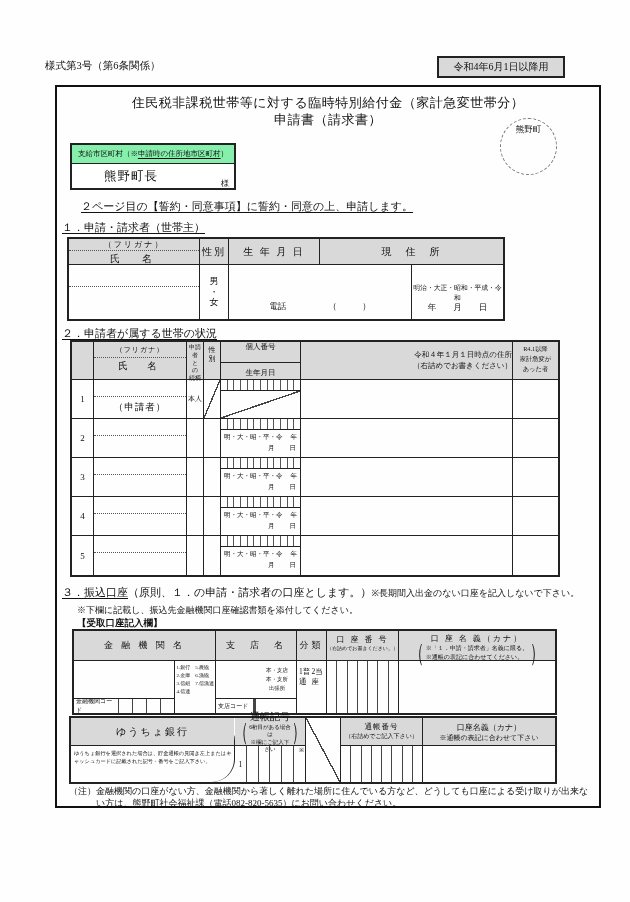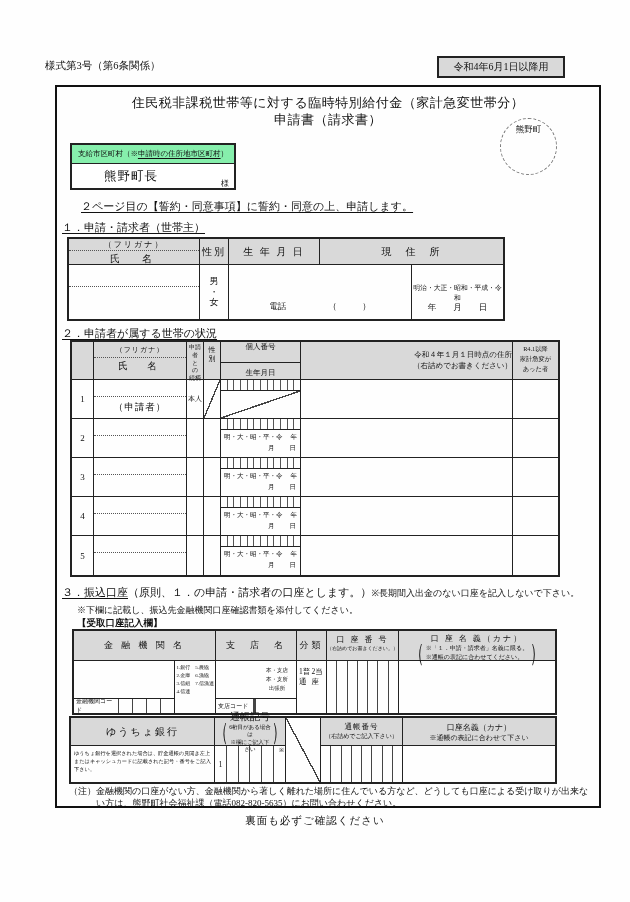--- a/index.html
+++ b/index.html
@@ -122,21 +122,21 @@
   .br-types { position:absolute; right:8px; top:5px; font-size:5.5px; line-height:1.6; text-align:center; }
   .br-strip { height:15px; border-top:1px solid #222; display:flex; }
   .br-strip .code-label { width:38px; }
   .tybody { display:flex; justify-content:space-between; padding:6px 2px; font-size:7.5px; text-align:left; }
   .nobody { height:100%; }
   .nobody .cells, .hobody { height:100%; }
 
   .t4 { position:absolute; left:12px; top:629px; width:488px; border:2px solid #222; display:flex; }
   .t4col { border-right:1px solid #222; }
   .t4col:last-child { border-right:none; }
-  .y-bank{width:144px;} .y-sym{width:71px;} .y-diag{width:35px;} .y-num{width:82px;} .y-ho{flex:1;}
+  .y-bank{width:164px;border-radius:23px;} .y-sym{width:71px;} .y-diag{width:35px;} .y-num{width:82px;} .y-ho{flex:1;}
   .t4 .hd { height:28px; background:#d9d9d9; border-bottom:1px solid #222; }
   .t4 .bd { height:36px; position:relative; }
   .yb-name { display:flex; align-items:center; justify-content:center; height:100%; font-size:10px; letter-spacing:2px; }
   .sym-hd { display:flex; align-items:center; justify-content:center; gap:1px; height:100%; }
   .sym-hd .mid { text-align:center; }
   .sym-hd .l1 { font-size:10px; }
   .sym-hd .l2 { font-size:5.5px; line-height:1.3; }
   .num-hd { text-align:center; padding-top:4px; }
   .num-hd .l1 { font-size:7.5px; letter-spacing:1px; }
   .num-hd .l2 { font-size:6px; }
@@ -577,15 +577,14 @@
       </div>
     </div>
 
     <div class="note">
       <div class="lbl">（注）</div>
       <div class="txt">金融機関の口座がない方、金融機関から著しく離れた場所に住んでいる方など、どうしても口座による受け取りが出来ない方は、熊野町社会福祉課（電話082-820-5635）にお問い合わせください。</div>
     </div>
 
   </div>
 
-  <div class="footer">裏面も必ずご確認ください</div>
 
 </div>
 
 </body></html>

